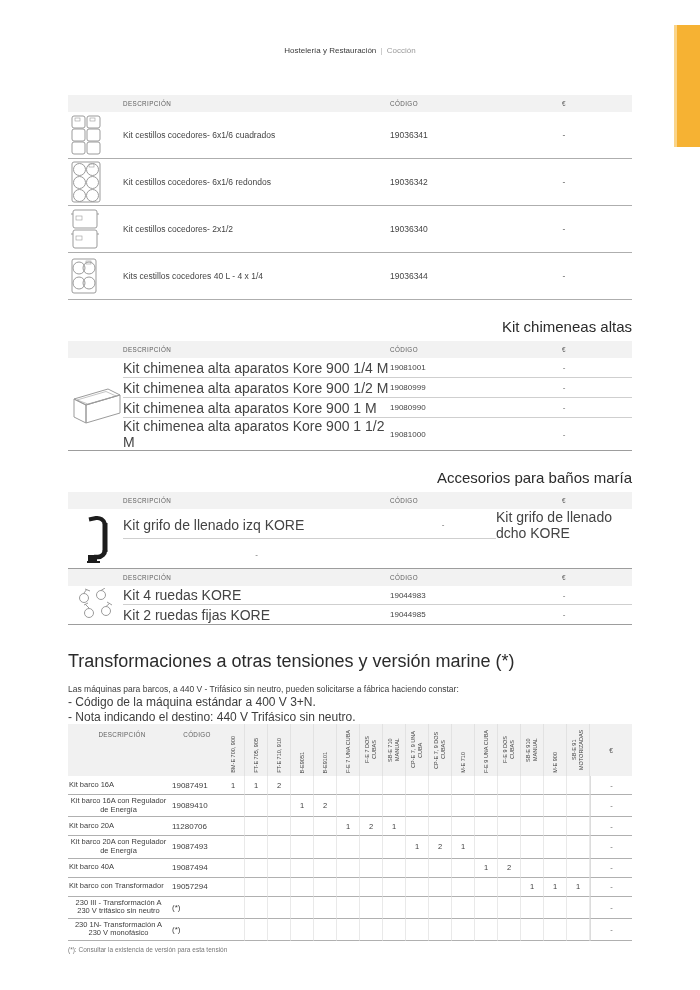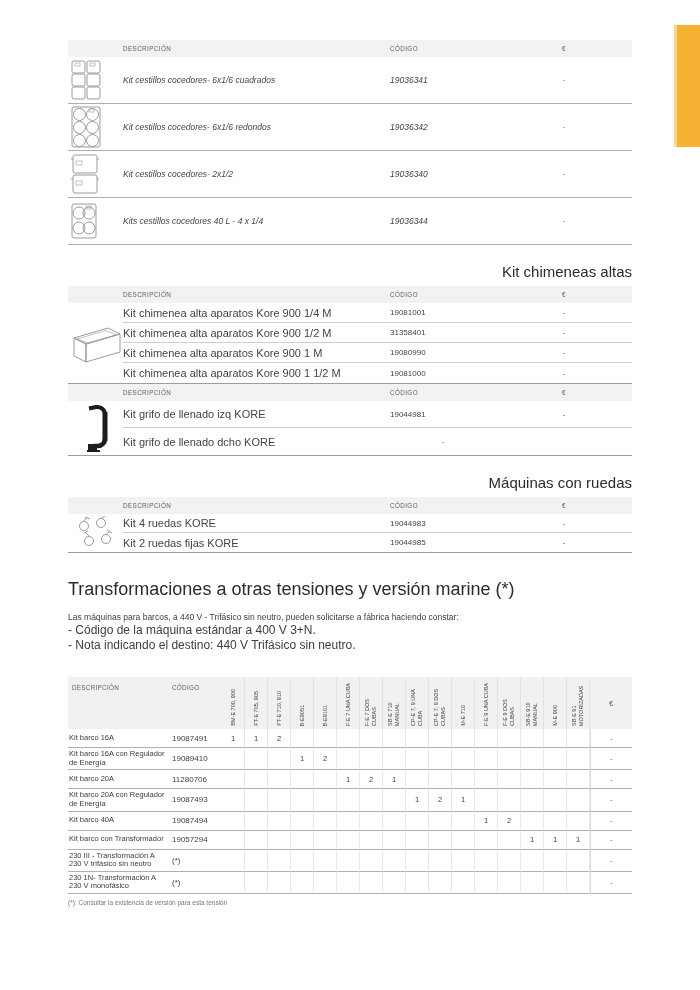--- a/index.html
+++ b/index.html
@@ -27,50 +27,51 @@
   .thead .h-desc { grid-column:2; }
   .thead .h-code { grid-column:3; }
   .thead .h-euro { grid-column:4; text-align:center; }
 
   
   .tbl1 { margin-top:40px; }
   .prow {
     display:grid; grid-template-columns:55px 267px 106px 1fr;
     align-items:center; min-height:47px;
     border-bottom:1px solid #aeaeae;
-    font-size:8.5px; color:#444;font-style:italic;
+    font-size:8.5px; color:#444;
   }
   .icell { display:flex; align-items:center; justify-content:flex-start; padding-left:2px; }
   .pprice { text-align:center; color:#666; }
 
   
   .title { font-size:15px; color:#2b2b2b; font-weight:400; margin-top:18px; margin-bottom:6px;text-align:right; }
   .sect { border-bottom:1px solid #9d9d9d; }
   .sbody { display:flex; }
   .img-col { width:55px; display:flex; align-items:center; justify-content:center; }
   .rows { flex:1; display:grid; grid-template-columns:267px 106px 1fr; align-items:center; }
-  .srow-d { font-size:11px; color:#444; }
+  .srow-d { font-size:14px; color:#444; }
   .srow-c { font-size:8px; color:#444; }
   .srow-p { font-size:8px; color:#666; text-align:center; }
   .rows .cell { border-bottom:1px solid #cfcfcf; display:flex; align-items:center; min-height:20px; }
   .rows .cell.last { border-bottom:none; }
   .rows .srow-p { justify-content:center; }
   .h27 { min-height:27px !important; }
   .h19 { min-height:19px !important; }
 
   
   .tr-title { font-size:18px; color:#2b2b2b; font-weight:400; margin-top:26px; }
   .tr-p { font-size:8.5px; color:#3d3d3d; margin-top:12px; }
   .tr-b { font-size:12px; color:#3d3d3d; margin-top:1px; }
 
   
   #matrix {
-    margin-top:25px;
+    margin-top:0;
     display:grid;
     grid-template-columns:104px 50px repeat(16, 23px) 1fr;
+    text-align:center;
   }
   .mh { background:#f1f1f1; }
   .mh-desc, .mh-code { font-size:6.3px; color:#5f5f5f; letter-spacing:.3px; padding-top:7px; }
   .mh-desc { padding-left:4px; }
   .mh-model { display:flex; align-items:flex-end; justify-content:center; height:52px; padding-bottom:3px; border-right:1px solid #e2e2e2; }
   .mh-euro { font-size:6.5px; color:#555; display:flex; align-items:center; justify-content:center; height:52px; }
   .rot {
     writing-mode:vertical-rl; transform:rotate(180deg);
     font-size:5.5px; line-height:1.25; color:#3f3f3f; max-height:46px;
   }
@@ -92,20 +93,25 @@
 
   svg { display:block; }
 </style>
 </head>
 <body>
 
 <div class="side-tab" id="sideTab" style="background: rgb(246, 178, 51);"></div>
 
 <div class="content">
 
+  <div class="crumb">
+    <span>Hostelería y Restauración</span>
+    <span class="sep">|</span>
+    <span class="sub">Cocción</span>
+  </div>
 
   <div class="tbl1">
     <div class="thead">
       <span class="h-desc">DESCRIPCIÓN</span>
       <span class="h-code">CÓDIGO</span>
       <span class="h-euro">€</span>
     </div>
 
     <div class="prow">
       <div class="icell">
@@ -192,59 +198,58 @@
           <polygon points="4,16 16,22 16,40 4,34"></polygon>
           <polygon points="16,22 50,12 50,30 16,40"></polygon>
           <polygon points="7,17 36,8.5 46,13 18,21" stroke-width="0.6"></polygon>
         </svg>
       </div>
       <div class="rows">
         <div class="cell srow-d">Kit chimenea alta aparatos Kore 900 1/4 M</div>
         <div class="cell srow-c">19081001</div>
         <div class="cell srow-p">-</div>
         <div class="cell srow-d">Kit chimenea alta aparatos Kore 900 1/2 M</div>
-        <div class="cell srow-c">31358401</div>
+        <div class="cell srow-c">19080999</div>
         <div class="cell srow-p">-</div>
         <div class="cell srow-d">Kit chimenea alta aparatos Kore 900 1 M</div>
         <div class="cell srow-c">19080990</div>
         <div class="cell srow-p">-</div>
         <div class="cell last srow-d">Kit chimenea alta aparatos Kore 900 1 1/2 M</div>
         <div class="cell last srow-c">19081000</div>
         <div class="cell last srow-p">-</div>
       </div>
     </div>
   </div>
 
+  <div class="title">Accesorios para baños maría</div>
   <div class="sect">
     <div class="thead">
       <span class="h-desc">DESCRIPCIÓN</span>
       <span class="h-code">CÓDIGO</span>
       <span class="h-euro">€</span>
     </div>
     <div class="sbody">
       <div class="img-col">
         <svg width="36" height="50" viewBox="0 0 36 50" fill="none">
           <path d="M27 10 a8 8 0 0 0 -9 -6 l-7 1.5" stroke="#1d1d1d" stroke-width="4"></path>
           <path d="M27 9 v29" stroke="#1d1d1d" stroke-width="5"></path>
           <path d="M27 36 a7 7 0 0 1 -7 7 h-4" stroke="#1d1d1d" stroke-width="4.5"></path>
           <rect x="10" y="41" width="9" height="6" fill="#1d1d1d"></rect>
           <line x1="9" y1="48" x2="22" y2="48" stroke="#1d1d1d" stroke-width="2"></line>
         </svg>
       </div>
       <div class="rows">
         <div class="cell h27 srow-d">Kit grifo de llenado izq KORE</div>
-        <div class="cell h27 srow-c">19044981</div>
         <div class="cell h27 srow-p">-</div>
         <div class="cell h27 last srow-d">Kit grifo de llenado dcho KORE</div>
         <div class="cell h27 last srow-p">-</div>
       </div>
     </div>
   </div>
 
-  <div class="title">Máquinas con ruedas</div>
   <div class="sect">
     <div class="thead">
       <span class="h-desc">DESCRIPCIÓN</span>
       <span class="h-code">CÓDIGO</span>
       <span class="h-euro">€</span>
     </div>
     <div class="sbody">
       <div class="img-col">
         <svg width="46" height="34" viewBox="0 0 46 34" fill="none" stroke="#9b9b9b" stroke-width="1">
           <circle cx="11" cy="10" r="4.5"></circle>

